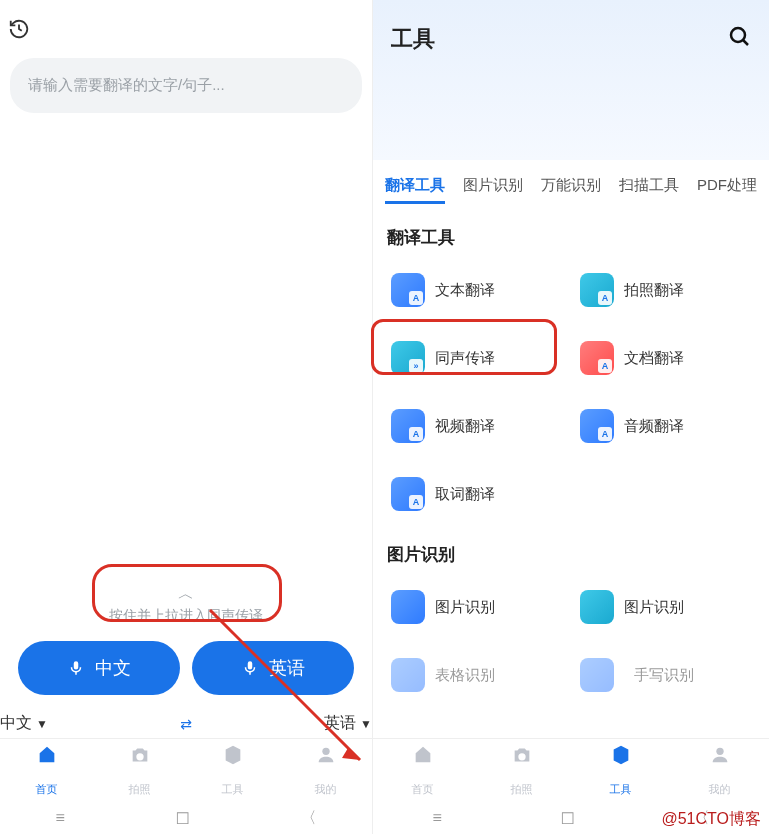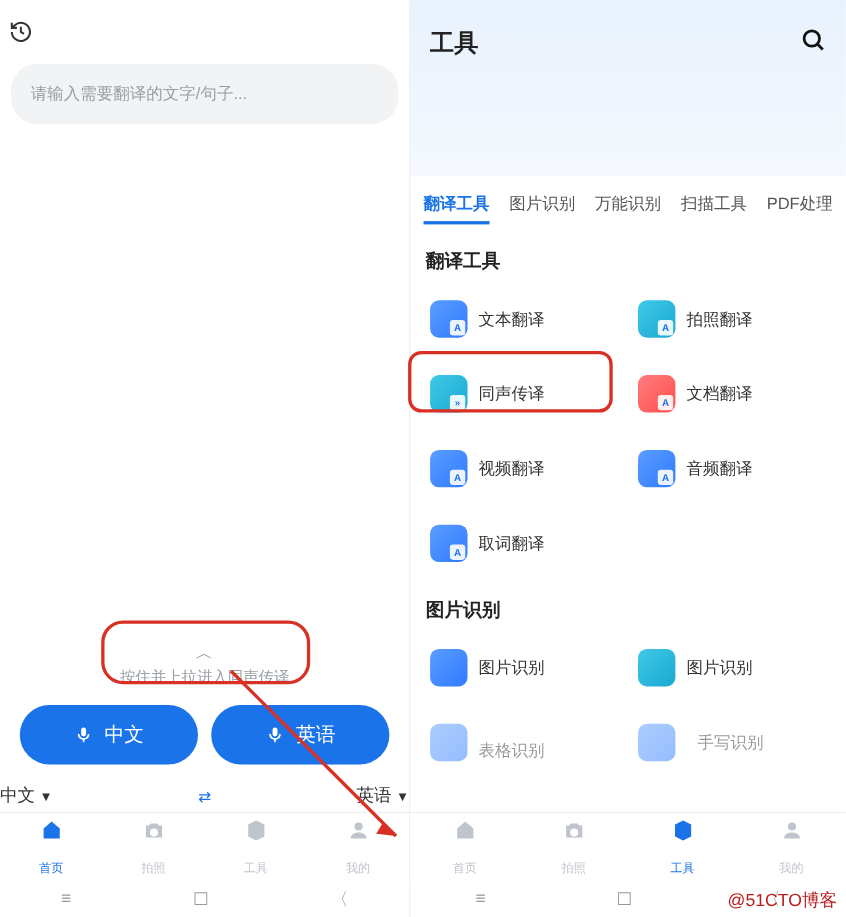--- a/index.html
+++ b/index.html
@@ -206,21 +206,21 @@
     <div class="section-title">图片识别</div>
     <div class="tool-grid">
       <div class="tool-item">
           <div class="tool-icon ic-blue"></div>
           <span class="tool-label">图片识别</span>
         </div>
       <div class="tool-item">
           <div class="tool-icon ic-cyan"></div>
           <span class="tool-label">图片识别</span>
         </div>
-      <div class="tool-item" style="opacity:0.5;align-items:flex-end;">
+      <div class="tool-item" style="opacity:0.5;">
           <div class="tool-icon ic-blue"></div>
           <span class="tool-label">表格识别</span>
         </div>
       <div class="tool-item" style="opacity:0.5;gap:20px;">
           <div class="tool-icon ic-blue"></div>
           <span class="tool-label">手写识别</span>
         </div>
     </div>
 
     <div class="spacer" style="min-height:0;"></div>

